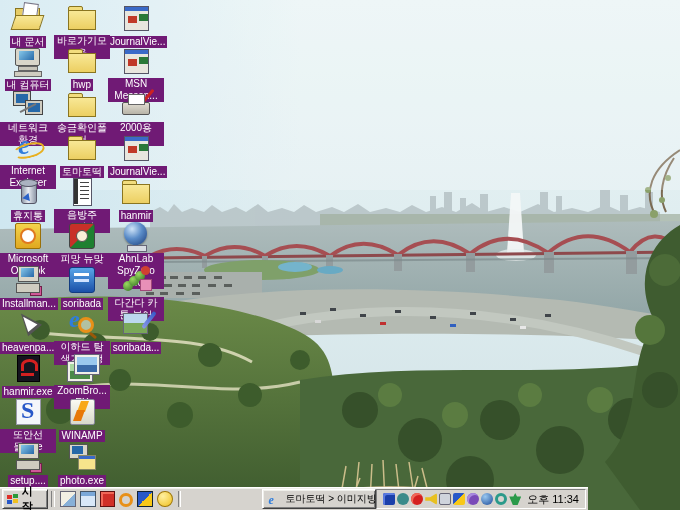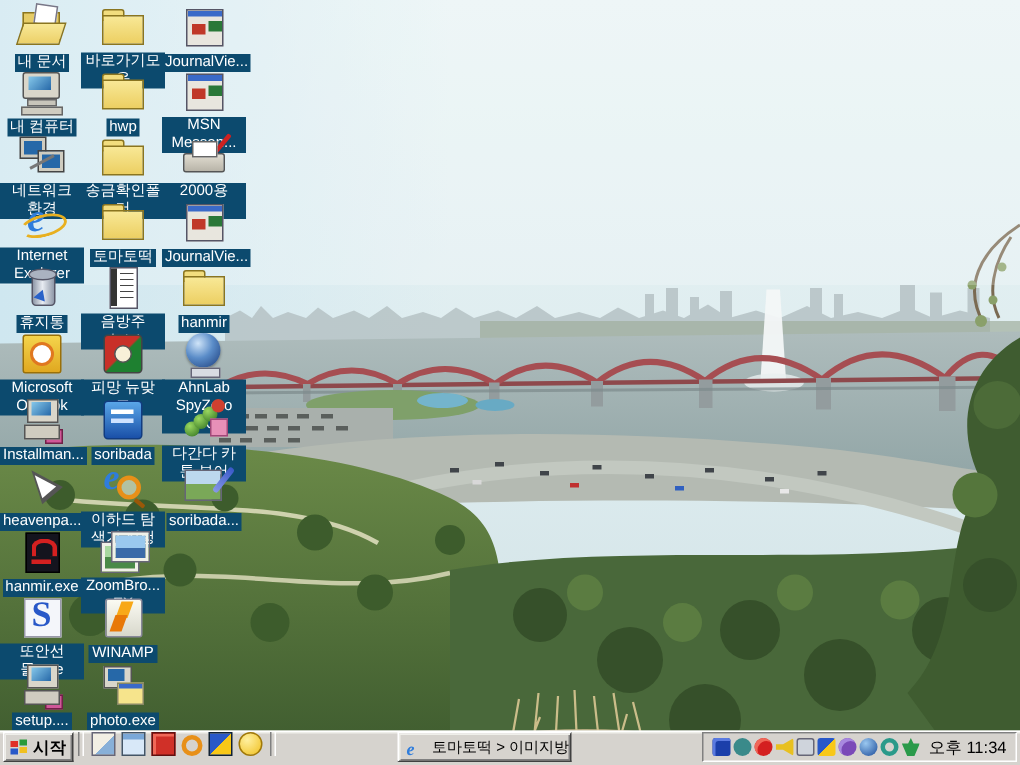--- a/index.html
+++ b/index.html
@@ -5,21 +5,21 @@
   html,body{margin:0;padding:0}
   body{width:680px;height:510px;overflow:hidden;position:relative;
        font-family:"Liberation Sans","DejaVu Sans",sans-serif;font-size:11px;
        background:#cfe2e8}
   
   #wall{position:absolute;left:0;top:0;width:680px;height:510px}
   
   .dicon{position:absolute;width:56px;text-align:center;cursor:pointer;z-index:5}
   .glyph{width:32px;height:32px;margin:0 auto 1px;position:relative}
   .glyph i{position:absolute;display:block}
-  .dlabel{display:inline-block;max-width:56px;padding:0 2px;background:#0c4a6e;
+  .dlabel{display:inline-block;max-width:56px;padding:0 2px;background:#701a75;
           color:#fff;font-size:10px;line-height:12px}
   
   .g-folder::before{content:"";position:absolute;left:2px;top:4px;width:13px;height:6px;background:#f2dd7e;border:1px solid #8a7520;border-radius:2px 2px 0 0}
   .g-folder::after{content:"";position:absolute;left:2px;top:8px;width:26px;height:18px;background:linear-gradient(#f8e896,#eccf62);border:1px solid #8a7520}
   
   .g-folder-open::before{content:"";position:absolute;left:3px;top:6px;width:23px;height:17px;background:#e6cc66;border:1px solid #8a7520}
   .g-folder-open i.pg{left:11px;top:1px;width:13px;height:12px;background:#fff;border:1px solid #778;transform:rotate(8deg)}
   .g-folder-open::after{content:"";position:absolute;left:1px;top:13px;width:27px;height:13px;background:linear-gradient(#f8e896,#ecd068);border:1px solid #8a7520;transform:skewX(-18deg)}
   
   .g-computer::before{content:"";position:absolute;left:3px;top:3px;width:23px;height:16px;background:#d9d6ca;border:1px solid #555;border-radius:2px}
@@ -95,23 +95,23 @@
   .g-winamp i.b1{left:13px;top:5px;width:8px;height:11px;background:#f8a818;transform:skewX(-20deg)}
   .g-winamp i.b2{left:9px;top:14px;width:8px;height:11px;background:#e87808;transform:skewX(-20deg)}
   
   .g-setup::before{content:"";position:absolute;left:3px;top:3px;width:17px;height:13px;background:#d9d6ca;border:1px solid #555}
   .g-setup i.scr3{left:6px;top:5px;width:11px;height:8px;background:#2668a8}
   .g-setup::after{content:"";position:absolute;left:12px;top:14px;width:16px;height:13px;background:#f6e48c;border:1px solid #886;box-shadow:inset 0 3px 0 #3a6ac8}
   
   .g-appwin::before{content:"";position:absolute;left:4px;top:4px;width:23px;height:23px;background:#e8e6de;border:1px solid #556;box-shadow:inset 0 4px 0 #3a6ac8}
   .g-appwin::after{content:"";position:absolute;left:8px;top:14px;width:9px;height:7px;background:#c03828;box-shadow:11px -2px 0 #2a7838}
   
-  #taskbar{position:absolute;left:0;bottom:0;width:680px;height:23px;background:#d6d3ce;
+  #taskbar{position:absolute;left:0;bottom:0;width:588px;height:23px;background:#d6d3ce;
            border-top:1px solid #fff;box-shadow:inset 0 1px 0 #efefea;display:flex;
-           align-items:flex-start;padding:0 2px;box-sizing:border-box;z-index:20}
+           align-items:center;padding:0 2px;box-sizing:border-box;z-index:20}
   .bevel-out{border:1px solid;border-color:#fff #404040 #404040 #fff;
              box-shadow:inset 1px 1px 0 #efefea,inset -1px -1px 0 #808080;background:#d6d3ce}
   #startbtn{height:18px;display:flex;align-items:center;gap:3px;padding:0 4px;
             font-weight:bold;font-size:11px;cursor:pointer}
   .flag{position:relative;width:12px;height:11px}
   .flag i{position:absolute;width:5px;height:4px}
   .flag .f1{left:0;top:1px;background:#e03028}
   .flag .f2{left:6px;top:0;background:#2a9a3a}
   .flag .f3{left:0;top:6px;background:#2858c8}
   .flag .f4{left:6px;top:5px;background:#f0c020}

